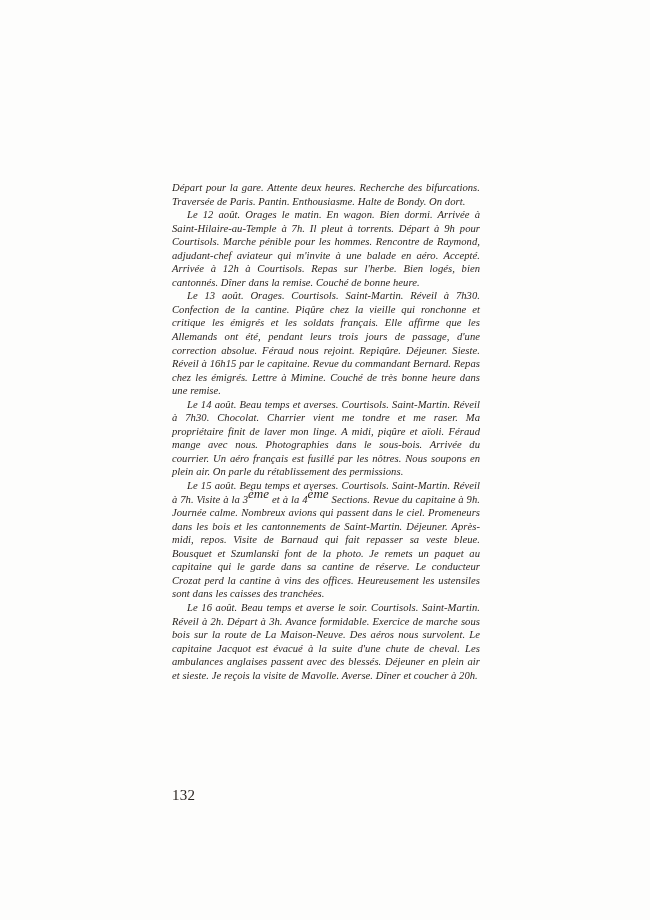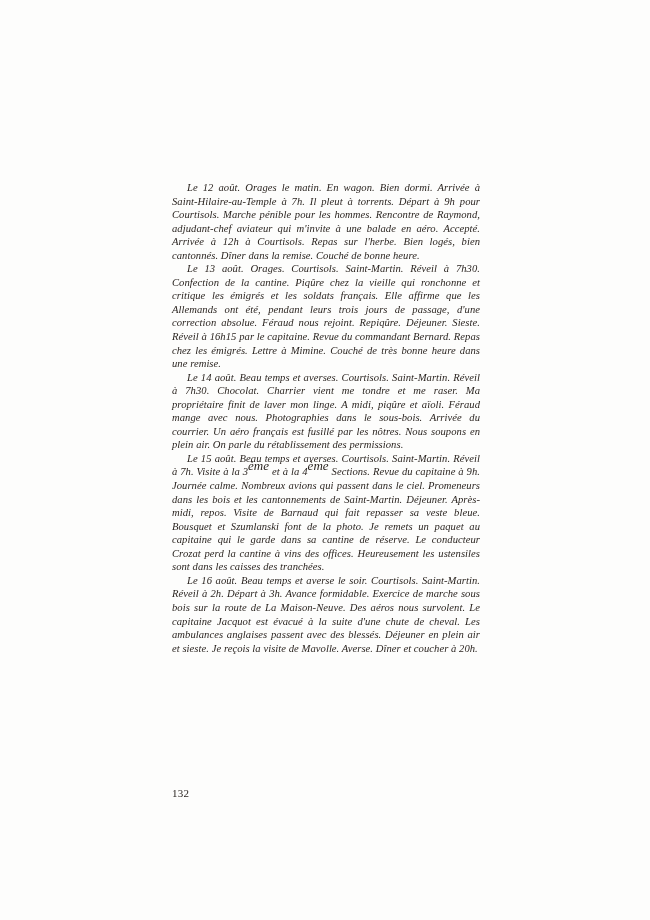--- a/index.html
+++ b/index.html
@@ -35,29 +35,30 @@
     }
     .text-block sup {
       font-size: 13px;
       line-height: 0;
       vertical-align: super;
     }
     .page-number {
       position: absolute;
       left: 172px;
       top: 787px;
-      font-size: 11px;
+      font-size: 15px;
       font-style: normal;
       letter-spacing: 0.3px;
     }
   </style>
 </head>
 <body style="color: rgb(43, 37, 33); background: rgb(253, 253, 252);">
 
 <div class="text-block" id="text-block">
+    <p>Départ pour la gare. Attente deux heures. Recherche des bifurcations. Traversée de Paris. Pantin. Enthousiasme. Halte de Bondy. On dort.</p>
     <p class="indent">Le 12 août. Orages le matin. En wagon. Bien dormi. Arrivée à Saint-Hilaire-au-Temple à 7h. Il pleut à torrents. Départ à 9h pour Courtisols. Marche pénible pour les hommes. Rencontre de Raymond, adjudant-chef aviateur qui m'invite à une balade en aéro. Accepté. Arrivée à 12h à Courtisols. Repas sur l'herbe. Bien logés, bien cantonnés. Dîner dans la remise. Couché de bonne heure.</p>
     <p class="indent">Le 13 août. Orages. Courtisols. Saint-Martin. Réveil à 7h30. Confection de la cantine. Piqûre chez la vieille qui ronchonne et critique les émigrés et les soldats français. Elle affirme que les Allemands ont été, pendant leurs trois jours de passage, d'une correction absolue. Féraud nous rejoint. Repiqûre. Déjeuner. Sieste. Réveil à 16h15 par le capitaine. Revue du commandant Bernard. Repas chez les émigrés. Lettre à Mimine. Couché de très bonne heure dans une remise.</p>
     <p class="indent">Le 14 août. Beau temps et averses. Courtisols. Saint-Martin. Réveil à 7h30. Chocolat. Charrier vient me tondre et me raser. Ma propriétaire finit de laver mon linge. A midi, piqûre et aïoli. Féraud mange avec nous. Photographies dans le sous-bois. Arrivée du courrier. Un aéro français est fusillé par les nôtres. Nous soupons en plein air. On parle du rétablissement des permissions.</p>
     <p class="indent">Le 15 août. Beau temps et averses. Courtisols. Saint-Martin. Réveil à 7h. Visite à la 3<sup>ème</sup> et à la 4<sup>ème</sup> Sections. Revue du capitaine à 9h. Journée calme. Nombreux avions qui passent dans le ciel. Promeneurs dans les bois et les cantonnements de Saint-Martin. Déjeuner. Après-midi, repos. Visite de Barnaud qui fait repasser sa veste bleue. Bousquet et Szumlanski font de la photo. Je remets un paquet au capitaine qui le garde dans sa cantine de réserve. Le conducteur Crozat perd la cantine à vins des offices. Heureusement les ustensiles sont dans les caisses des tranchées.</p>
     <p class="indent">Le 16 août. Beau temps et averse le soir. Courtisols. Saint-Martin. Réveil à 2h. Départ à 3h. Avance formidable. Exercice de marche sous bois sur la route de La Maison-Neuve. Des aéros nous survolent. Le capitaine Jacquot est évacué à la suite d'une chute de cheval. Les ambulances anglaises passent avec des blessés. Déjeuner en plein air et sieste. Je reçois la visite de Mavolle. Averse. Dîner et coucher à 20h.</p>
   </div>
 
 <div class="page-number">132</div>
 
 </body></html>

